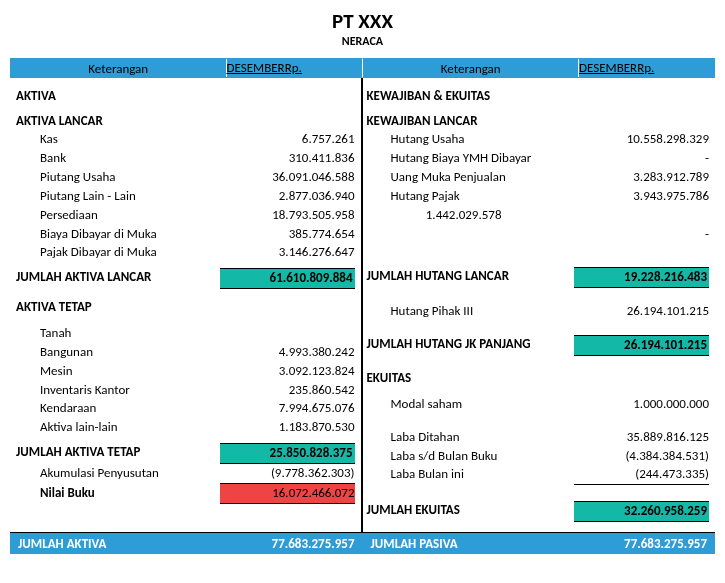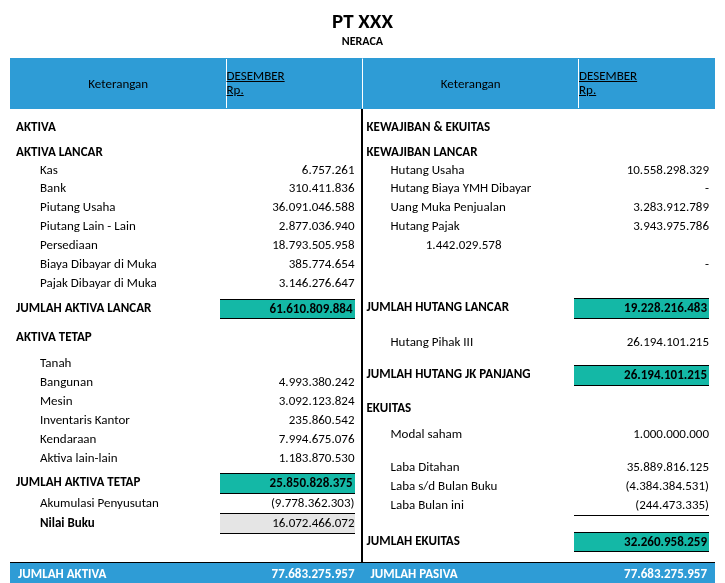--- a/index.html
+++ b/index.html
@@ -40,24 +40,23 @@
   .hdr-k {
     flex: 1;
     display: flex;
     align-items: center;
     justify-content: center;
     border-right: 1px solid #fff;
   }
   .hdr-d {
     width: 135px;
     display: flex;
-    flex-direction: column;
-    align-items: flex-start;
+    align-items: center;
     line-height: 1.1;
-    padding: 10px 0;
+    padding: 2px 0;
     text-decoration: underline;
   }
   .col-body {
     flex: 1;
     padding: 8px 6px 10px 6px;
   }
   .section-head {
     font-weight: bold;
     margin-top: 2px;
     margin-bottom: 6px;
@@ -191,21 +190,21 @@
         <div class="sum-row">
           <span class="lbl">JUMLAH AKTIVA TETAP</span>
           <span class="val">25.850.828.375</span>
         </div>
         <div class="row indent paren-row">
             <span class="lbl">Akumulasi Penyusutan</span>
             <span class="val" style="border-bottom:1px solid #000;">(9.778.362.303)</span>
           </div>
         <div class="row indent">
             <span class="lbl" style="font-weight:bold;">Nilai Buku</span>
-            <span class="val" style="background:#e5e5e5;border-bottom:1px solid #000;">16.072.466.072</span>
+            <span class="val" style="background:#ef4444;border-bottom:1px solid #000;">16.072.466.072</span>
           </div>
       </div>
     </div>
 
     <div class="col col-right">
       <div class="hdr">
         <div class="hdr-k">Keterangan</div>
         <div class="hdr-d">
           <span>DESEMBER</span>
           <span>Rp.</span>

